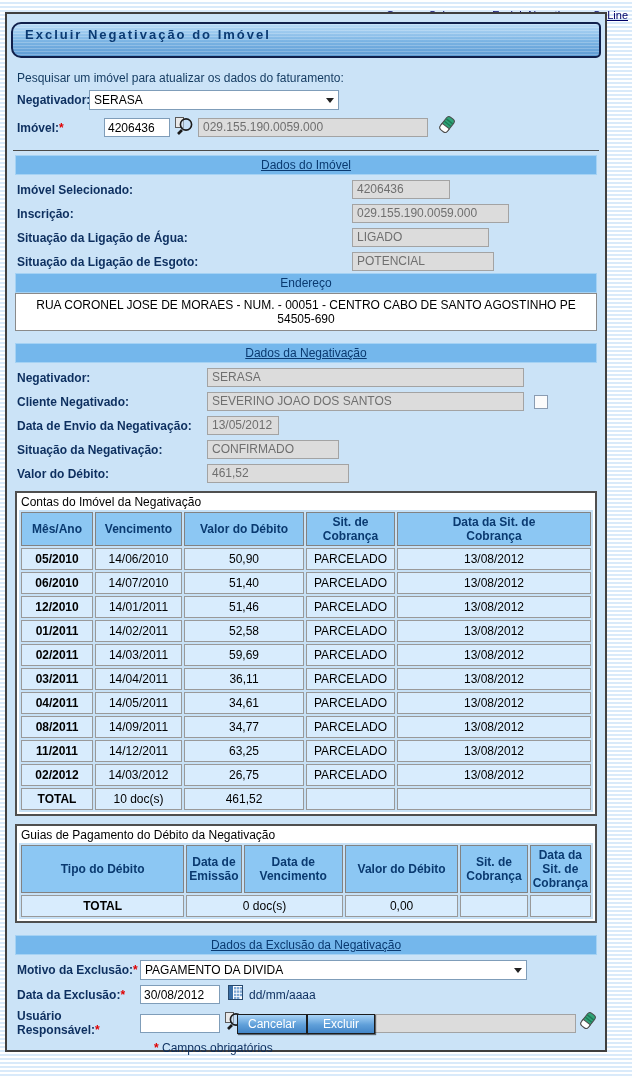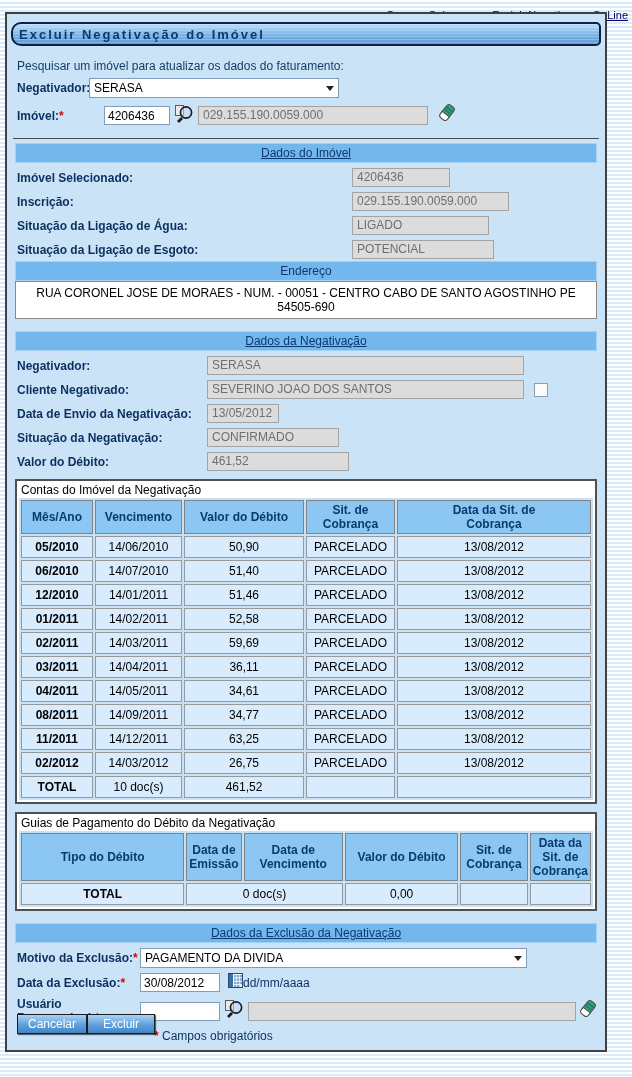--- a/index.html
+++ b/index.html
@@ -10,27 +10,27 @@
   }
   .breadcrumb{
     position:absolute;top:8px;left:0;width:628px;text-align:right;
     font-size:11px;color:#000066;text-decoration:underline;padding-top:1px;
   }
   .frame{
     position:absolute;left:5px;top:12px;width:602px;height:1040px;
     box-sizing:border-box;border:2px solid #3f3f3f;background:#cbe3f7;
   }
   .titlebar{
-    margin:8px 4px 0 4px;height:24px;box-sizing:border-box;
+    margin:8px 4px 0 4px;height:36px;box-sizing:border-box;
     border:2px solid #10204c;border-radius:10px 5px 5px 10px;
     background:
       repeating-linear-gradient(180deg,rgba(255,255,255,.22) 0 1px,rgba(255,255,255,0) 1px 3px),
       linear-gradient(180deg,#b9dcf8 0%,#7ab3e3 55%,#5d9bd4 100%);
     color:#0b3a72;font-weight:bold;font-size:13px;letter-spacing:2px;
-    line-height:22px;padding-left:6px;
+    line-height:22px;padding-left:12px;
   }
   .intro{margin:13px 8px 0 10px;font-size:12px;color:#12395f;}
   .row{display:flex;align-items:center;margin:5px 8px 0 10px;}
   .lbl{font-weight:bold;color:#0d2f5f;font-size:12px;flex:none;}
   .req{color:#e00000;font-weight:bold;font-size:12px;}
   .w72{width:72px;}  .w335{width:335px;}  .w190{width:190px;}  .w123{width:123px;}
   .ro{
     background:#dcdcdc;border:1px solid #a3a3a3;color:#6f6f6f;
     font-size:12px;height:15px;line-height:15px;padding:1px 4px;flex:none;
     overflow:hidden;white-space:nowrap;
@@ -67,23 +67,23 @@
     padding:2px 2px;text-align:center;height:16px;
   }
   td.c-first{font-weight:bold;}
   .thnarrow{display:block;width:106px;margin:0 auto;}
   .icon{flex:none;display:inline-block;cursor:pointer;}
   .gap4{width:4px;flex:none;} .gap8{width:8px;flex:none;}
   .checkbox{
     width:12px;height:12px;background:#fbfbfb;border:1px solid #8a9cb2;
     flex:none;margin-left:10px;cursor:pointer;
   }
-  .hint{font-size:12px;color:#0d2f5f;}
+  .hint{font-size:12px;color:#0d2f5f;margin-left:6px;}
   .note{margin:4px 0 0 147px;font-size:12px;color:#0d2f5f;}
-  .btnrow{position:absolute;left:10px;right:10px;bottom:16px;display:flex;justify-content:flex-start;}
+  .btnrow{position:absolute;left:10px;right:10px;bottom:16px;display:flex;justify-content:center;}
   .btn{
     background:linear-gradient(180deg,#a8d3f6 0%,#5f9fd9 55%,#4285c7 100%);
     border:1px solid #1c1c1c;box-shadow:1px 1px 1px rgba(0,0,0,.55);
     color:#ffffff;font-size:12px;font-family:inherit;padding:2px 10px;min-width:68px;cursor:pointer;
   }
   .mla{margin-left:auto;}
 </style>
 </head>
 <body>
 

